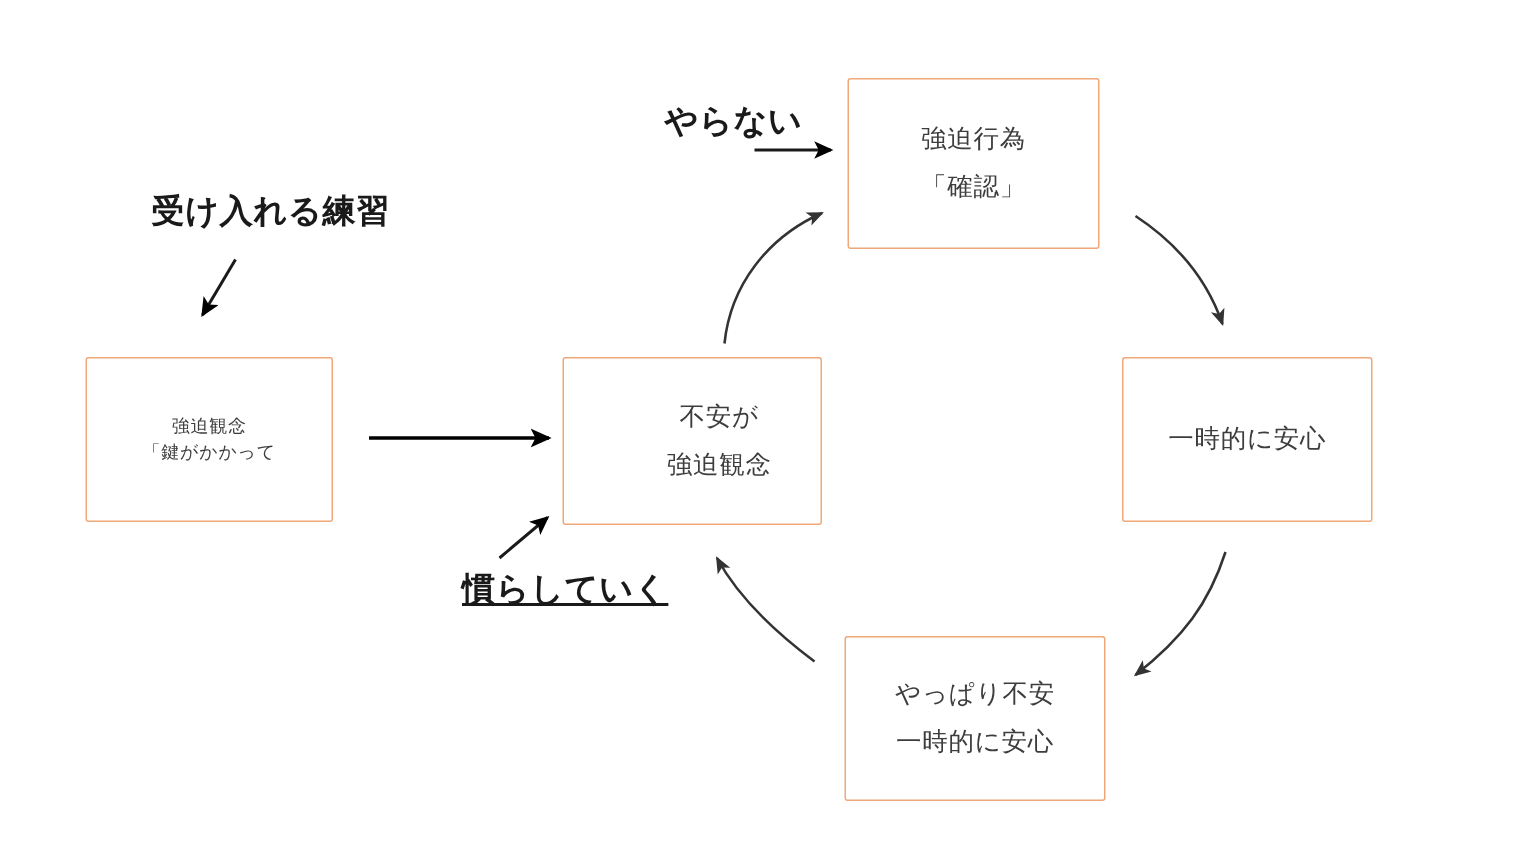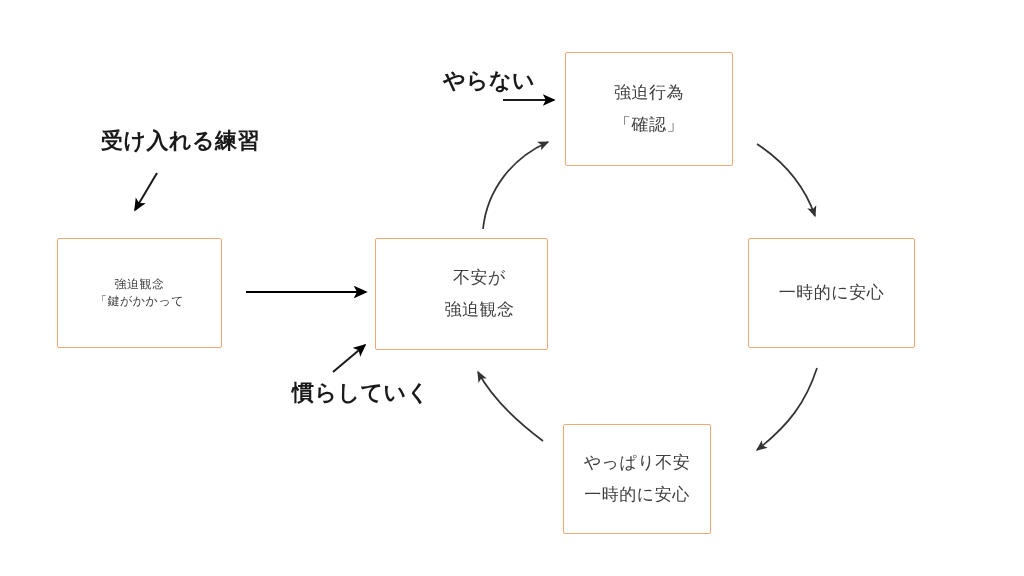--- a/index.html
+++ b/index.html
@@ -116,24 +116,24 @@
 
   <div class="node" style="left:565px; top:52px; width:168px; height:114px;">
     <span class="node-line">強迫行為</span>
     <span class="node-line">「確認」</span>
   </div>
 
   <div class="node" style="left:748px; top:238px; width:167px; height:110px;text-align:right;">
     <span class="node-line">一時的に安心</span>
   </div>
 
-  <div class="node" style="left:563px; top:424px; width:148px; height:110px;">
+  <div class="node" style="left:563px; top:424px; width:174px; height:110px;">
     <span class="node-line">やっぱり不安</span>
     <span class="node-line">一時的に安心</span>
   </div>
 
   <div class="label" style="left:101px; top:126px;">受け入れる練習</div>
 
   <div class="label" style="left:443px; top:66px;">やらない</div>
 
-  <div class="label" style="left:292px; top:378px;">慣らしていく</div>
+  <div class="label" style="left:308px; top:378px;text-decoration:underline;">慣らしていく</div>
 
 </div>
 
 </body></html>

